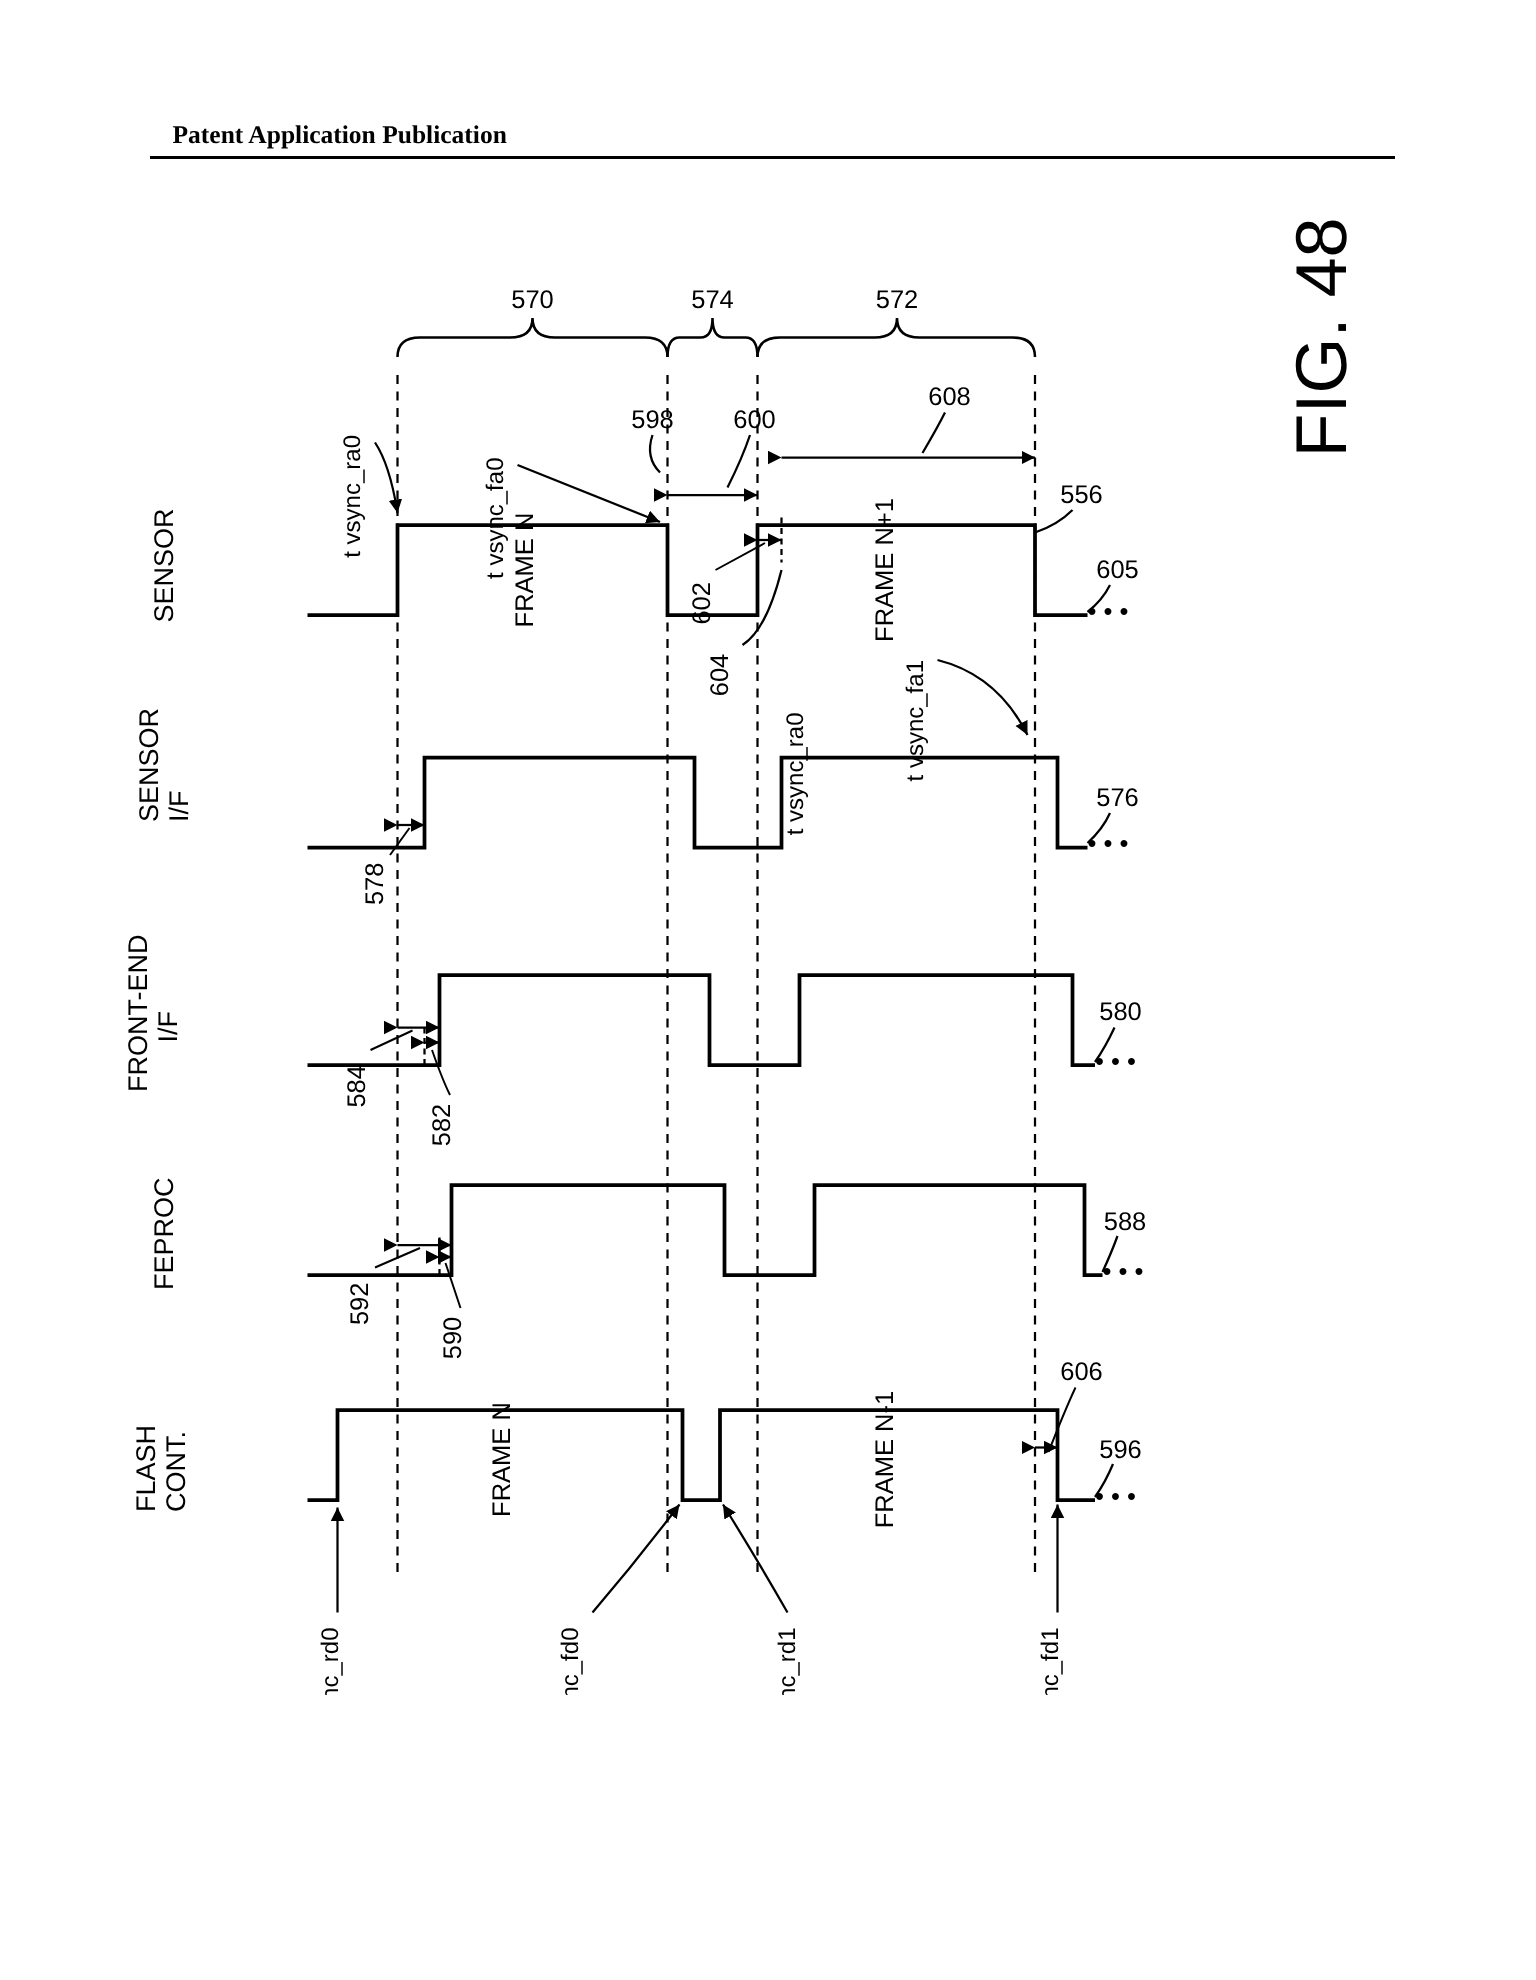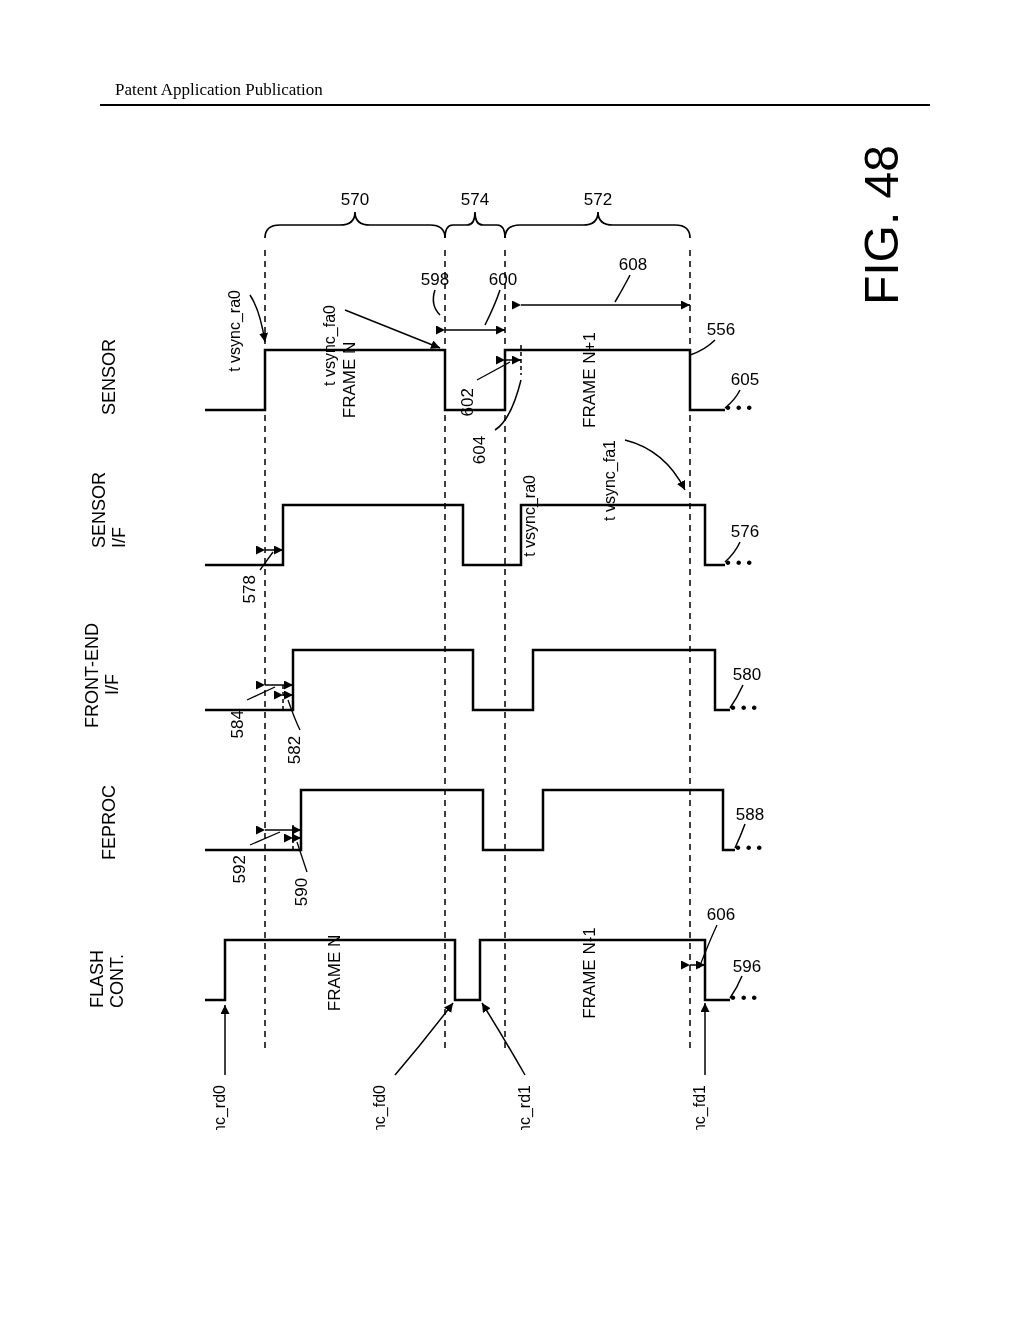--- a/index.html
+++ b/index.html
@@ -11,21 +11,21 @@
     position: relative;
   }
   .header {
     position: absolute;
     top: 80px;
     left: 0;
     width: 100%;
     display: flex;
     justify-content: space-between;
     font-size: 17px;
-    font-weight: normal;
+    font-weight: bold;
     padding: 0 110px 0 115px;
   }
   .header .right {
     display: flex;
     gap: 30px;
   }
   .header-line {
     position: absolute;
     top: 104px;
     left: 100px;

